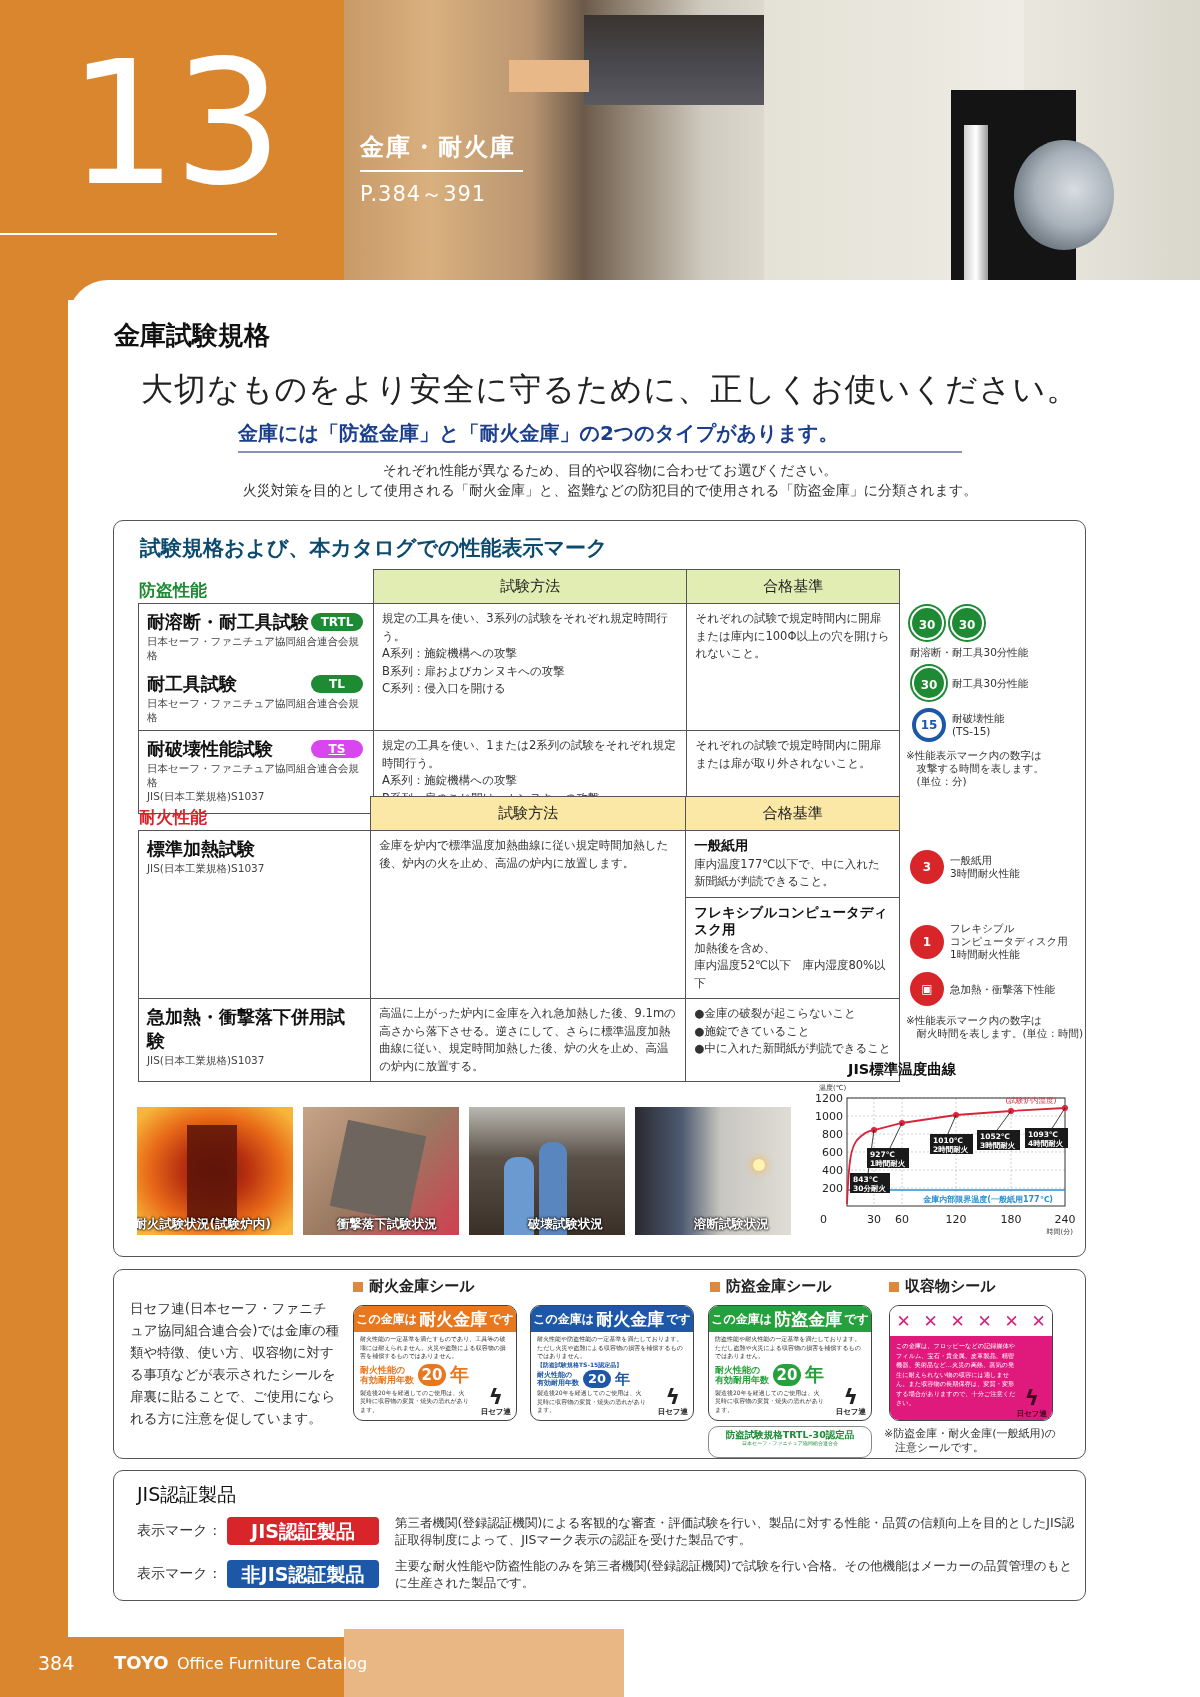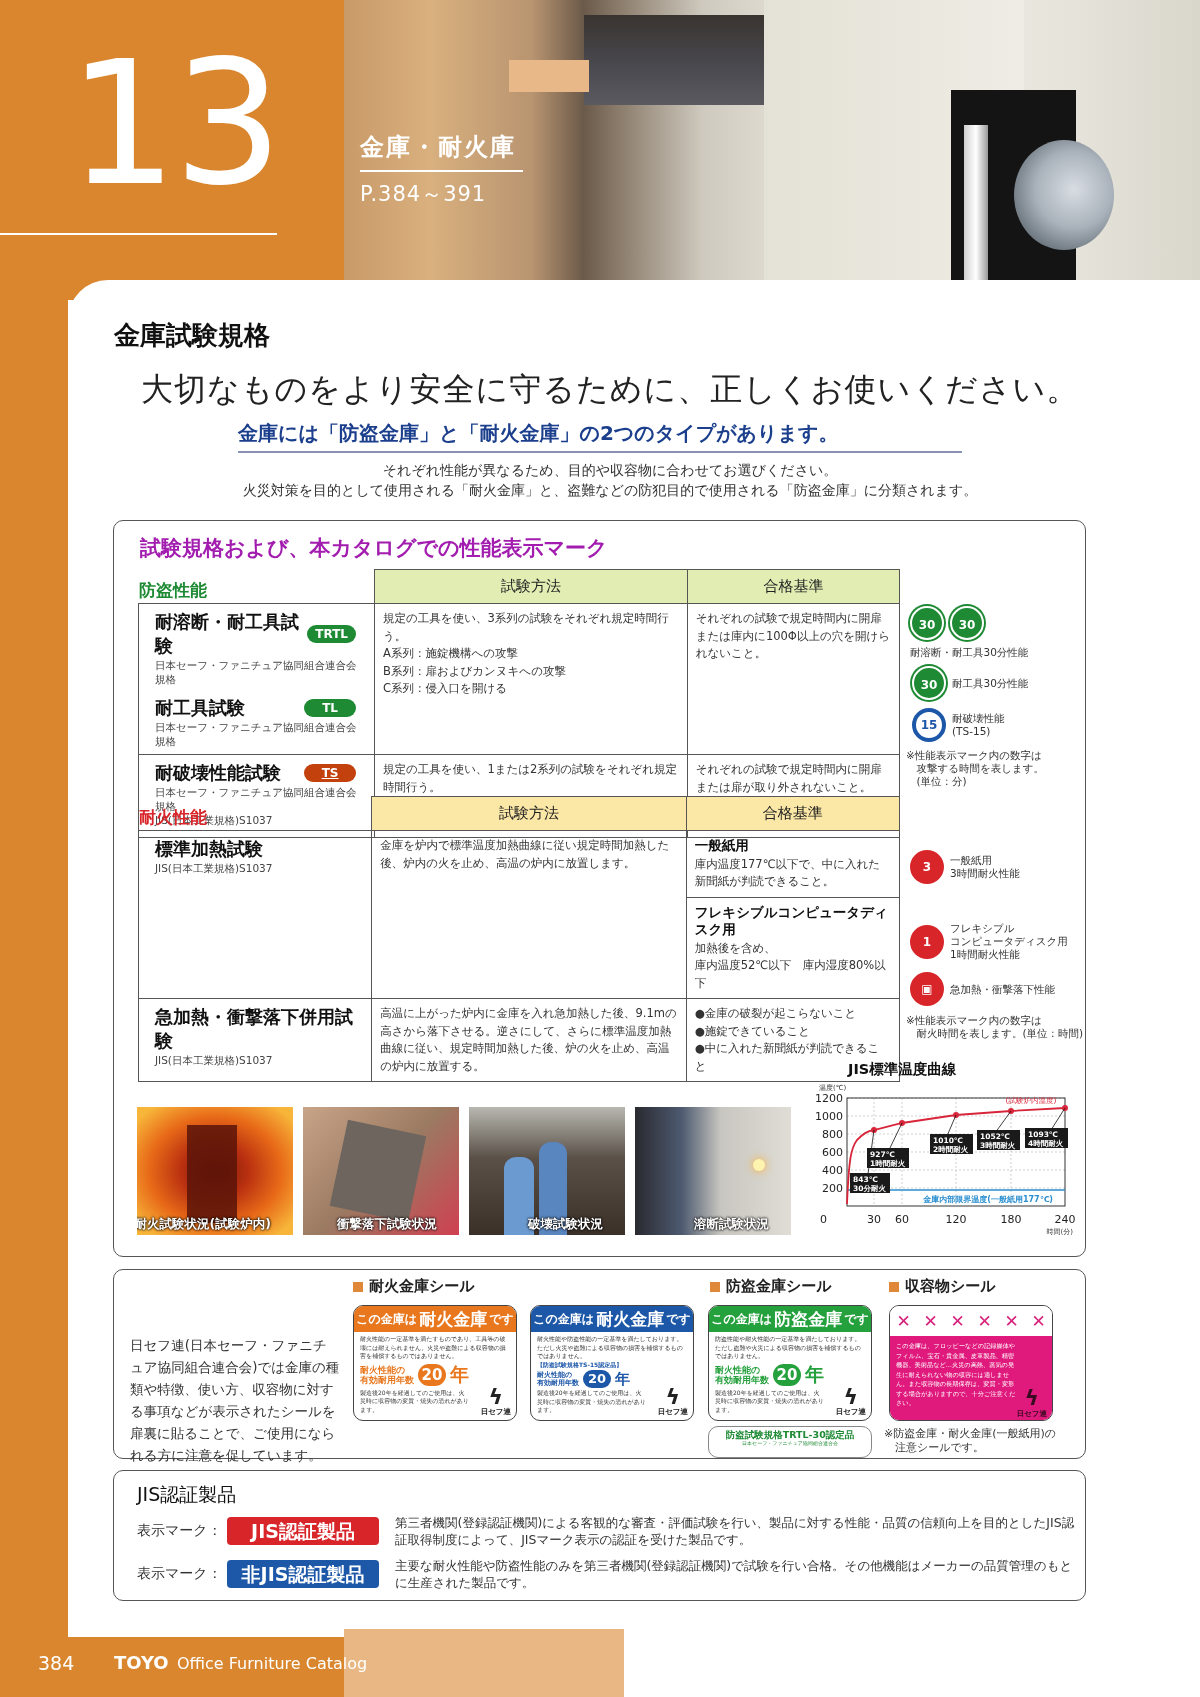--- a/index.html
+++ b/index.html
@@ -31,43 +31,43 @@
   .panel { position: absolute; left: 68px; top: 280px; width: 1132px; height: 1357px; background: #ffffff; border-radius: 40px 0 0 40px; }
 
   .sec-title { position: absolute; left: 114px; top: 318px; font-size: 26px; font-weight: bold; color: #111; }
   .headline { position: absolute; left: 0; width: 1200px; top: 368px; text-align: center; font-size: 32px; color: #222; letter-spacing: 1px; padding-left: 20px; }
   .subhead { position: absolute; left: 238px; width: 724px; top: 420px; text-align: left; font-size: 20px; font-weight: bold; color: #1b3f8c; padding-bottom: 4px; border-bottom: 2px solid #8a93b5; }
   .intro { position: absolute; left: 0; width: 1200px; top: 460px; text-align: center; font-size: 14px; line-height: 20px; color: #333; padding-left: 20px; }
 
   
   .box { position: absolute; border: 1.5px solid #555; border-radius: 10px; background: #fff; }
   .box-main { left: 113px; top: 520px; width: 973px; height: 737px; }
-  .box-title { position: absolute; left: 140px; top: 534px; font-size: 21px; font-weight: bold; color: #a21caf; }
+  .box-title { position: absolute; left: 140px; top: 534px; font-size: 21px; font-weight: bold; color: #0c4a6e; }
 
   .cat-label { position: absolute; font-size: 17px; font-weight: bold; }
   .cat-green { left: 139px; top: 579px; color: #1e8a34; }
   .cat-red { left: 139px; top: 806px; color: #d8252a; }
 
   table.spec { position: absolute; border-collapse: collapse; }
   table.spec td, table.spec th { border: 1.5px solid #555; vertical-align: top; }
   table.spec th { font-weight: normal; font-size: 15px; text-align: center; height: 34px; vertical-align: middle; color: #222; }
   .spec-theft { left: 138px; top: 569px; width: 762px; }
   .spec-fire { left: 138px; top: 796px; width: 762px; }
   th.noborder { border: none !important; background: transparent; }
   .green-hd { background: #e2edb4; }
   .yellow-hd { background: #fbe8a6; }
   .col1 { width: 247px; }
   .col2 { width: 339px; }
   .col3 { width: 228px; }
-  .cell-name { padding: 6px 16px; }
+  .cell-name { padding: 6px 8px; }
   .test-name { font-size: 18px; font-weight: bold; color: #111; display: flex; align-items: center; justify-content: space-between; }
   .test-sub { font-size: 10.5px; color: #444; line-height: 14px; }
   .badge { display: inline-block; width: 52px; height: 18px; border-radius: 9px; color: #fff; font-size: 12px; font-weight: bold; text-align: center; line-height: 18px; margin-right: 2px; }
   .badge-green { background: #1e8a34; }
-  .badge-blue { background: #c2410c; text-decoration: underline; }
+  .badge-blue { background: #d946ef; text-decoration: underline; }
   .cell-text { padding: 6px 8px; font-size: 11.5px; line-height: 17.5px; color: #333; }
   .cell-text b { font-size: 13.5px; color: #111; display: block; margin-bottom: 1px; }
   .gap { height: 10px; }
 
   
   .legend { position: absolute; font-size: 10.5px; color: #333; line-height: 13px; }
   .ic { display: inline-block; width: 34px; height: 34px; border-radius: 50%; color: #fff; font-size: 12px; font-weight: bold; text-align: center; line-height: 34px; vertical-align: middle; }
   .ic-green { background: #1e8a34; border: 2px solid #fff; box-shadow: 0 0 0 2px #1e8a34; }
   .ic-blue { background: #fff; color: #1c57a8; border: 4px solid #1c57a8; line-height: 26px; }
   .ic-red { background: #d8252a; }
@@ -85,21 +85,21 @@
   .ph3 .man2 { position: absolute; left: 70px; top: 35px; width: 28px; height: 93px; background: #5a86c0; border-radius: 12px 12px 0 0; }
   .ph4 { left: 635px; background: linear-gradient(90deg,#2a2a30 0%,#4d5a70 30%,#c8c6c0 55%,#e0ddd6 100%); }
   .ph4 .spark { position: absolute; left: 118px; top: 52px; width: 12px; height: 12px; border-radius: 50%; background: #fff3b0; box-shadow: 0 0 10px #ffb030; }
 
   
   .chart-title { position: absolute; left: 848px; top: 1060px; font-size: 14.5px; font-weight: bold; color: #111; }
   .chart-svg { position: absolute; left: 805px; top: 1078px; }
 
   
   .box-seal { left: 113px; top: 1269px; width: 973px; height: 190px; }
-  .seal-desc { position: absolute; left: 130px; top: 1297px; width: 210px; font-size: 13.5px; line-height: 22px; color: #333; margin-top: 37px; }
+  .seal-desc { position: absolute; left: 130px; top: 1297px; width: 210px; font-size: 13.5px; line-height: 22px; color: #333; }
   .seal-hd { position: absolute; font-size: 15px; font-weight: bold; color: #222; display: flex; align-items: center; gap: 6px; }
   .seal-hd .sq { width: 10px; height: 10px; background: #e0883a; display: inline-block; }
   .seal { position: absolute; top: 1305px; width: 164px; height: 116px; border: 1.5px solid #444; border-radius: 10px; overflow: hidden; background: #fff; }
   .seal-top { height: 26px; color: #fff; font-weight: bold; font-size: 12px; display: flex; align-items: center; justify-content: center; gap: 2px; }
   .seal-top .big { font-size: 17px; }
   .seal-body { padding: 3px 6px; font-size: 6px; line-height: 8.5px; color: #333; position: relative; height: 88px; }
   .seal-life { display: flex; align-items: center; gap: 4px; margin: 3px 0; font-weight: bold; }
   .seal-life .lbl { font-size: 9px; line-height: 10px; }
   .seal-life .n20 { display: inline-block; width: 28px; height: 22px; border-radius: 11px; color: #fff; font-size: 15px; text-align: center; line-height: 22px; }
   .seal-life .yr { font-size: 19px; }

